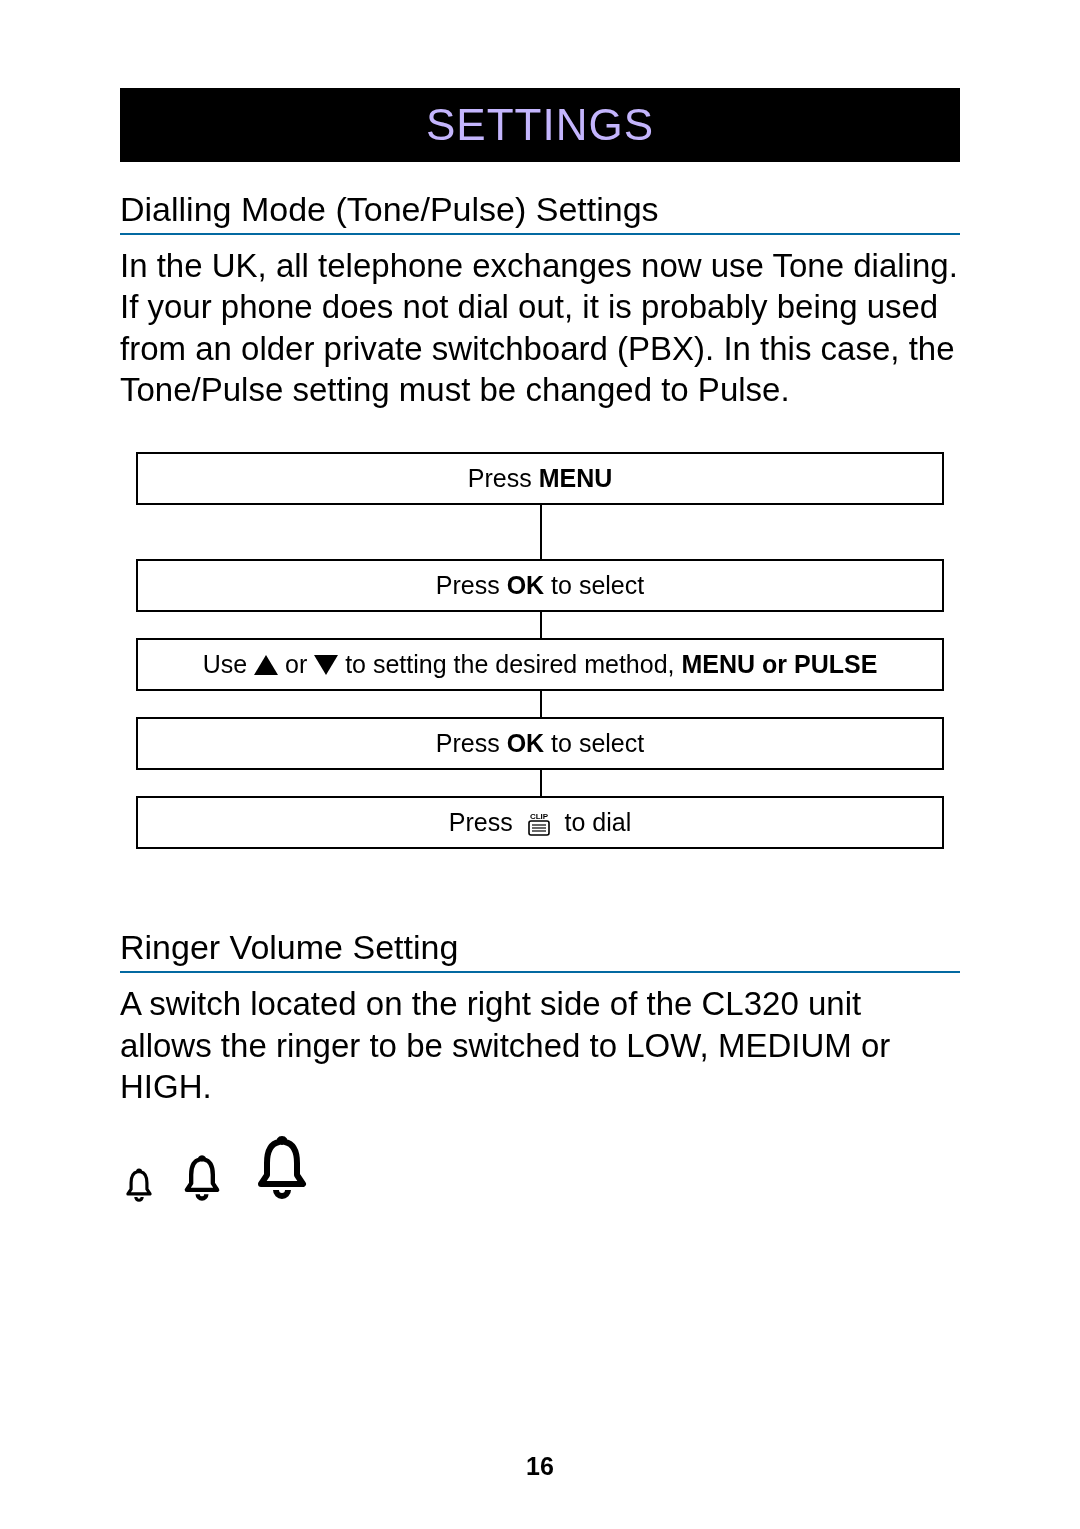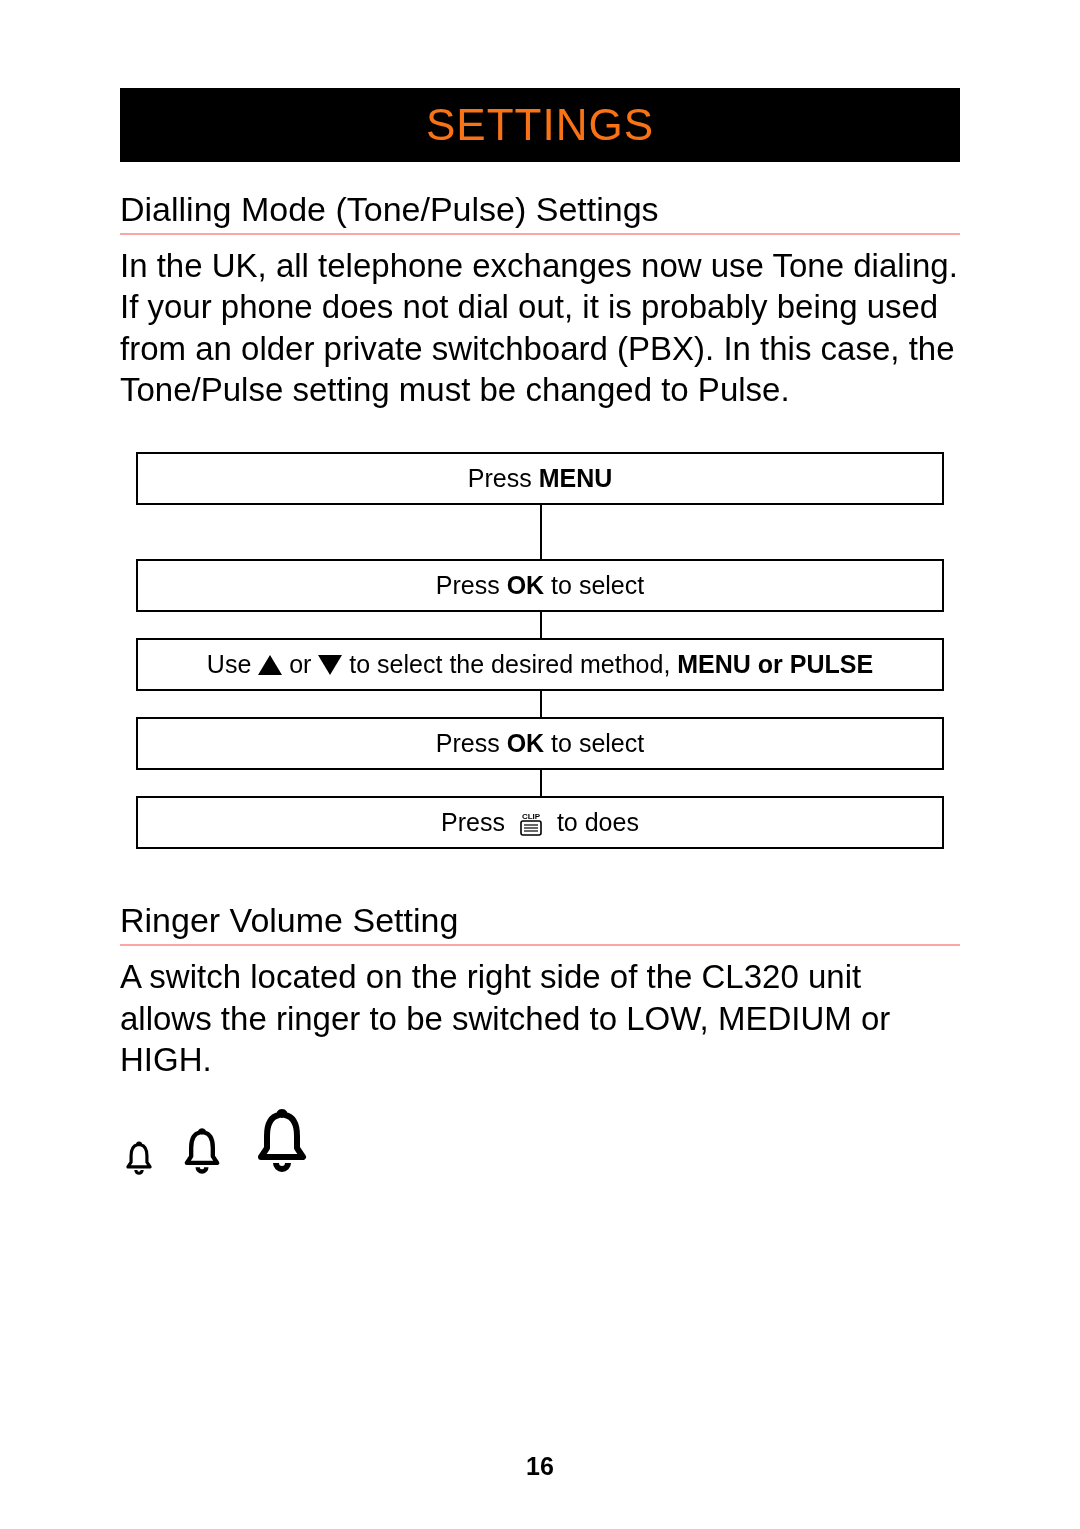--- a/index.html
+++ b/index.html
@@ -10,41 +10,41 @@
     body {
       font-family: Arial, Helvetica, sans-serif;
       background: #fff;
       width: 1080px;
       height: 1529px;
       position: relative;
       padding: 88px 120px 0 120px;
     }
     .page-header {
       background: #000;
-      color: #f97316;
+      color: #c4b5fd;
       font-size: 44px;
       text-align: center;
       padding: 12px 0;
       letter-spacing: 1px;
       margin-bottom: 28px;
     }
     .section-title {
       font-size: 34px;
       font-weight: normal;
-      border-bottom: 2px solid #fca5a5;
+      border-bottom: 2px solid #0369a1;
       padding-bottom: 4px;
       margin-bottom: 10px;
     }
     .paragraph {
       font-size: 33px;
       line-height: 1.25;
       margin-bottom: 26px;
     }
     .flow {
-      margin-bottom: 36px;
+      margin-bottom: 63px;
       padding: 16px 16px;
     }
     .flow table {
       width: 100%;
       border-collapse: collapse;
     }
     .flow td {
       border: 2px solid #000;
       text-align: center;
       padding: 10px 8px;
@@ -138,21 +138,21 @@
     </tr>
     <tr class="connector">
           <td></td>
         </tr>
     <tr>
       <td>
         <span>Use </span>
         <span class="tri-up"></span>
         <span> or</span>
         <span class="tri-down"></span>
-        <span> to select  the desired method, </span><b>MENU or PULSE</b>
+        <span> to setting  the desired method, </span><b>MENU or PULSE</b>
       </td>
     </tr>
     <tr class="connector">
           <td></td>
         </tr>
     <tr>
       <td>
         <span>Press </span><b>OK</b><span> to select</span>
       </td>
     </tr>
@@ -164,21 +164,21 @@
         <span>Press </span>
         <span class="clip-icon">
           <svg width="30" height="26" viewBox="0 0 30 26">
             <text x="15" y="8" text-anchor="middle" font-size="8" font-weight="bold" font-family="Arial">CLIP</text>
             <rect x="5" y="10" width="20" height="14" rx="2" fill="none" stroke="#000" stroke-width="1.6"></rect>
             <line x1="8" y1="14" x2="22" y2="14" stroke="#000" stroke-width="1.2"></line>
             <line x1="8" y1="17" x2="22" y2="17" stroke="#000" stroke-width="1.2"></line>
             <line x1="8" y1="20" x2="22" y2="20" stroke="#000" stroke-width="1.2"></line>
           </svg>
         </span>
-        <span>  to does</span>
+        <span>  to dial</span>
       </td>
     </tr>
   </tbody>
     </table>
 </div>
 
 <div class="section-title">Ringer Volume Setting</div>
 <div class="paragraph">A switch located on the right side of the CL320 unit allows the ringer to be switched to LOW, MEDIUM or HIGH.</div>
 
 <div class="bells">

